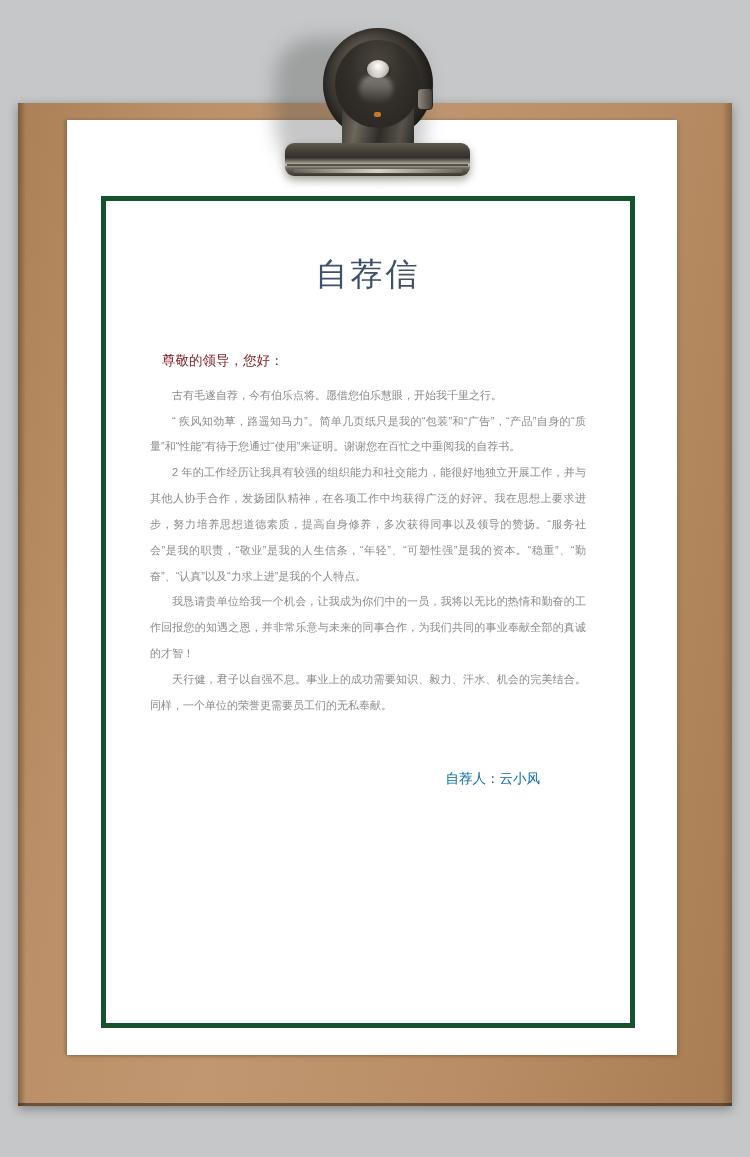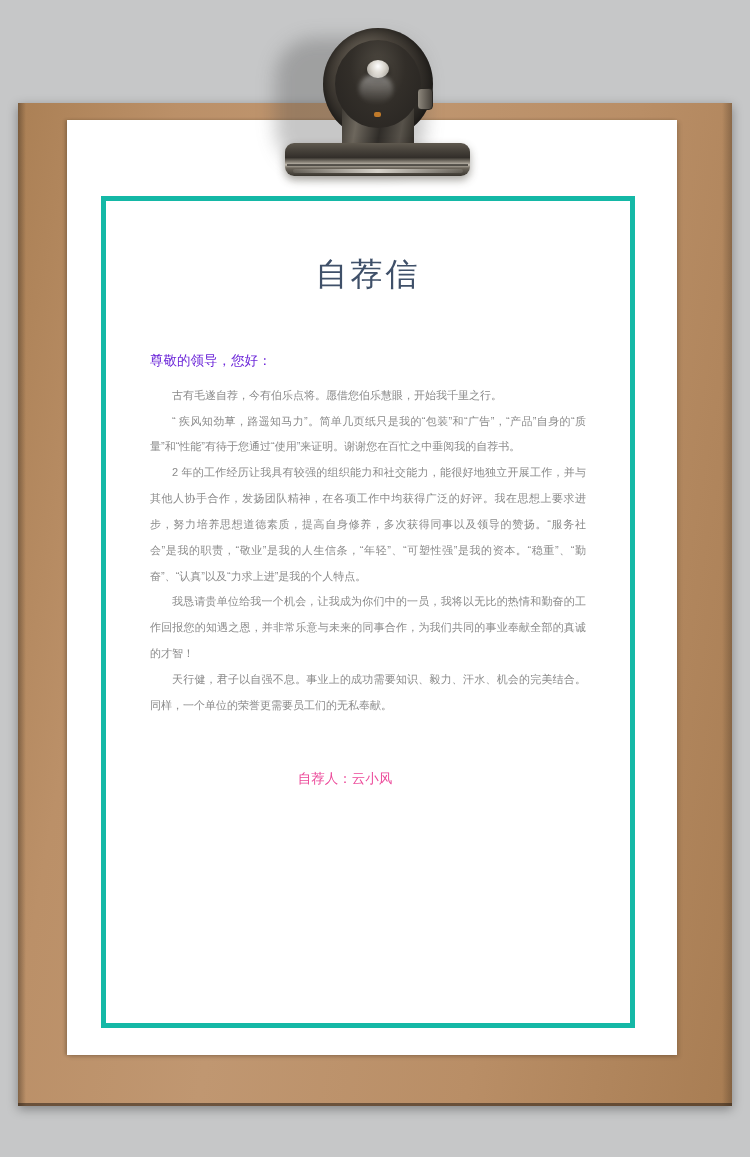--- a/index.html
+++ b/index.html
@@ -56,60 +56,60 @@
     box-shadow: -2px 0 3px rgba(60,45,30,0.30), 2px 2px 4px rgba(60,45,30,0.20);
   }
 
   
   .doc-frame {
     position: absolute;
     left: 34px;
     top: 76px;
     right: 42px;
     bottom: 27px;
-    border: 5px solid #14b8a6;
+    border: 5px solid #14532d;
     box-sizing: border-box;
   }
 
   
   .doc-inner {
     position: absolute;
     left: 0; top: 0; right: 0; bottom: 0;
     padding: 52px 44px 0 44px;
     box-sizing: border-box;
   }
   .doc-title {
     text-align: center;
     font-size: 32px;
     color: #3f5069;
     letter-spacing: 3px;
     margin: 0 0 48px 0;
     font-weight: 400;
   }
   .salutation {
     font-size: 13.5px;
-    color: #6d28d9;
+    color: #7f1d1d;
     line-height: 2.35;
-    margin: 0 0 6px 0;
+    margin: 0 0 6px 12px;
   }
   .para {
     font-size: 11px;
     color: #8a8a8a;
     line-height: 2.35;
     margin: 0;
     text-indent: 2em;
     text-align: justify;
     text-justify: inter-ideograph;
   }
   .signature {
     font-size: 13.5px;
-    color: #ec4899;
+    color: #0369a1;
     line-height: 2.35;
     margin: 44px 46px 0 0;
-    text-align: center;
+    text-align: right;
   }
 
   
   .clip {
     position: absolute;
     left: 271px;
     top: 28px;
     width: 212px;
     height: 148px;
   }

